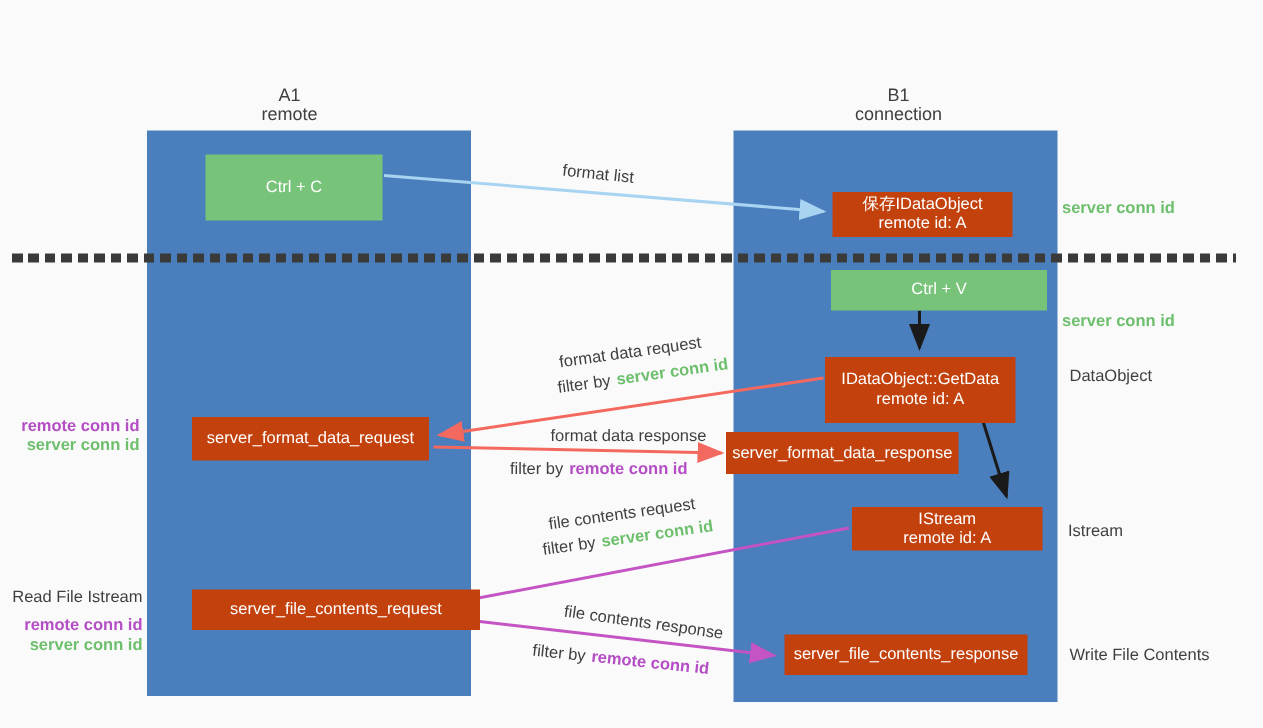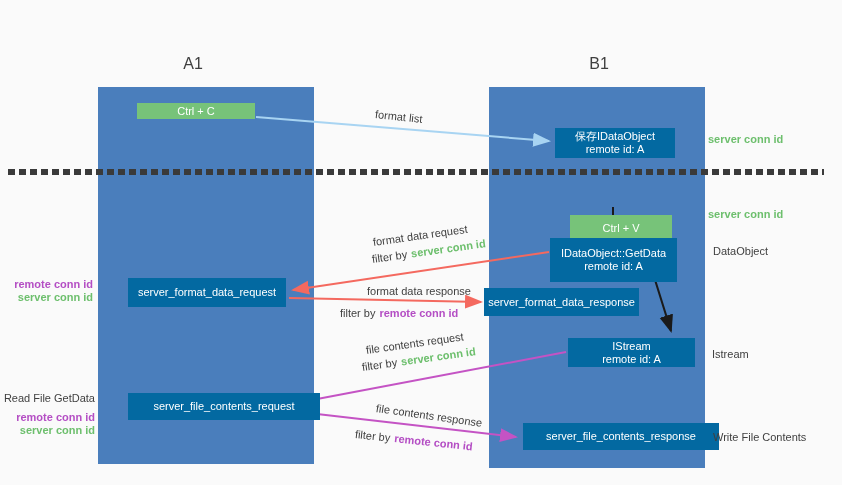--- a/index.html
+++ b/index.html
@@ -4,53 +4,55 @@
 <style>
   html,body { margin:0; padding:0; background:#fafafa; }
   .canvas {
     position:relative; width:842px; height:485px; overflow:hidden;
     background:#fafafa; font-family:"Liberation Sans", sans-serif; color:#3f3f3f;
   }
   .title {
     position:absolute; left:0; top:10px; width:812px; text-align:center;
     font-size:15px; line-height:20px; color:#3b3b3b;
   }
-  .lane-header { position:absolute; text-align:center; font-size:16px; line-height:13px; color:#3f3f3f; }
+  .lane-header { position:absolute; text-align:center; font-size:12px; line-height:13px; color:#3f3f3f; }
   .lane { position:absolute; background:#4a7ebc; }
   .dotline {
     position:absolute; left:8px; top:169px; width:816px; height:6px;
     background:repeating-linear-gradient(90deg,#3a3a3a 0 7px,transparent 7px 11px);
   }
   .arrows { position:absolute; left:0; top:0; pointer-events:none; }
   .node {
     position:absolute; display:flex; flex-direction:column; align-items:center; justify-content:center;
     color:#ffffff; font-size:11px; line-height:13px; text-align:center; white-space:nowrap;
   }
   .green  { background:#77c379; }
-  .orange { background:#0369a1; }
+  .orange { background:#c2410c; }
   .lbl { position:absolute; font-size:11px; line-height:13px; color:#3f3f3f; white-space:nowrap; }
   .pair { display:flex; gap:4px; }
   .bgreen  { color:#6dbf6d; font-weight:bold; }
   .bpurple { color:#b44ec4; font-weight:bold; }
   .rot-n8 { transform:rotate(-8deg); transform-origin:left center; }
   .rot-p8 { transform:rotate(8deg);  transform-origin:left center; }
   .rot-p6 { transform:rotate(6deg);  transform-origin:left center; }
   .left-stack { position:absolute; text-align:right; font-size:11px; line-height:13px; }
 </style>
 </head>
 <body>
 
 <div class="canvas">
 
 
   <div class="lane-header" style="left:87px; top:57px; width:212px;">
     <div>A1</div>
+    <div>remote</div>
   </div>
   <div class="lane-header" style="left:491px; top:57px; width:216px;">
     <div>B1</div>
+    <div>connection</div>
   </div>
 
   <div class="lane" style="left:98px; top:87px; width:216px; height:377px;"></div>
   <div class="lane" style="left:489px; top:87px; width:216px; height:381px;"></div>
 
   <div class="dotline"></div>
 
   <svg class="arrows" width="842" height="485" viewBox="0 0 842 485">
     <defs>
       <marker id="mblue" markerWidth="10" markerHeight="8" refX="8" refY="3.5" orient="auto">
@@ -68,48 +70,48 @@
     </defs>
     <line x1="256" y1="117" x2="549" y2="141" stroke="#a8d4f2" stroke-width="2" marker-end="url(#mblue)"></line>
     <line x1="613" y1="207" x2="613" y2="232" stroke="#1a1a1a" stroke-width="2" marker-end="url(#mblack)"></line>
     <line x1="651" y1="267" x2="671" y2="331" stroke="#1a1a1a" stroke-width="2" marker-end="url(#mblack)"></line>
     <line x1="549" y1="252" x2="293" y2="290" stroke="#f4695f" stroke-width="2" marker-end="url(#mred)"></line>
     <line x1="289" y1="298" x2="481" y2="302" stroke="#f4695f" stroke-width="2" marker-end="url(#mred)"></line>
     <line x1="566" y1="352" x2="296" y2="403" stroke="#c453c4" stroke-width="2" marker-end="url(#mmag)"></line>
     <line x1="291" y1="411" x2="516" y2="437" stroke="#c453c4" stroke-width="2" marker-end="url(#mmag)"></line>
   </svg>
 
-  <div class="node green" style="left:137px; top:103px; width:118px; height:16px;">
+  <div class="node green" style="left:137px; top:103px; width:118px; height:44px;">
     <div>Ctrl + C</div>
   </div>
   <div class="node orange" style="left:555px; top:128px; width:120px; height:30px;">
     <div>保存IDataObject</div>
     <div>remote id: A</div>
   </div>
-  <div class="node green" style="left:570px; top:180px; width:102px; height:27px;margin-top:35px;">
+  <div class="node green" style="left:554px; top:180px; width:144px; height:27px;">
     <div>Ctrl + V</div>
   </div>
   <div class="node orange" style="left:550px; top:238px; width:127px; height:44px;">
     <div>IDataObject::GetData</div>
     <div>remote id: A</div>
   </div>
   <div class="node orange" style="left:128px; top:278px; width:158px; height:29px;align-items:center;">
     <div>server_format_data_request</div>
   </div>
   <div class="node orange" style="left:484px; top:288px; width:155px; height:28px;">
     <div>server_format_data_response</div>
   </div>
   <div class="node orange" style="left:568px; top:338px; width:127px; height:29px;">
     <div>IStream</div>
     <div>remote id: A</div>
   </div>
   <div class="node orange" style="left:128px; top:393px; width:192px; height:27px;">
     <div>server_file_contents_request</div>
   </div>
-  <div class="node orange" style="left:523px; top:423px; width:196px; height:27px;">
+  <div class="node orange" style="left:523px; top:423px; width:162px; height:27px;">
     <div>server_file_contents_response</div>
   </div>
 
   <div class="lbl rot-p6" style="left:375px; top:108px;">format list</div>
 
   <div class="lbl rot-n8" style="left:373px; top:236px;">format data request</div>
   <div class="lbl pair rot-n8" style="left:372px; top:253px;">
     <span>filter by</span>
     <span class="bgreen">server conn id</span>
   </div>
@@ -136,18 +138,18 @@
   <div class="lbl bgreen" style="left:708px; top:208px;">server conn id</div>
   <div class="lbl" style="left:713px; top:245px;">DataObject</div>
   <div class="lbl" style="left:712px; top:348px;">Istream</div>
   <div class="lbl" style="left:713px; top:431px;text-align:right;">Write File Contents</div>
 
   <div class="left-stack" style="left:0px; top:278px; width:93px;">
     <div class="bpurple">remote conn id</div>
     <div class="bgreen">server conn id</div>
   </div>
   <div class="left-stack" style="left:0px; top:392px; width:95px;">
-    <div>Read File GetData</div>
+    <div>Read File Istream</div>
     <div class="bpurple" style="margin-top:6px;">remote conn id</div>
     <div class="bgreen">server conn id</div>
   </div>
 
 </div>
 
 </body></html>

